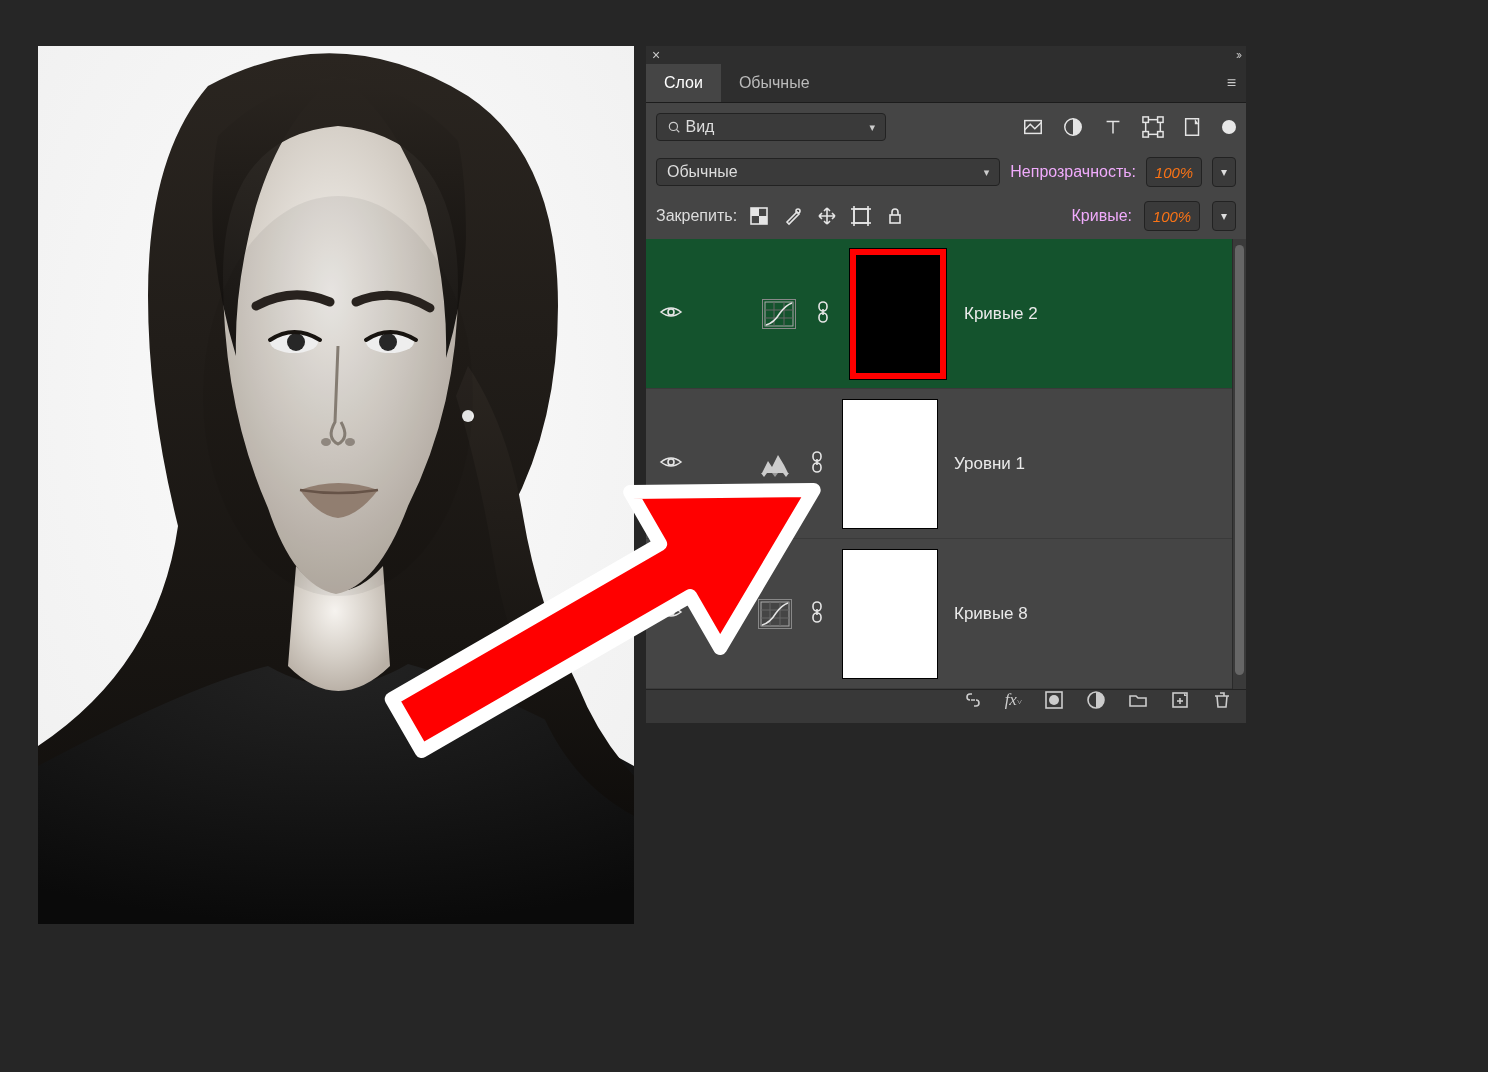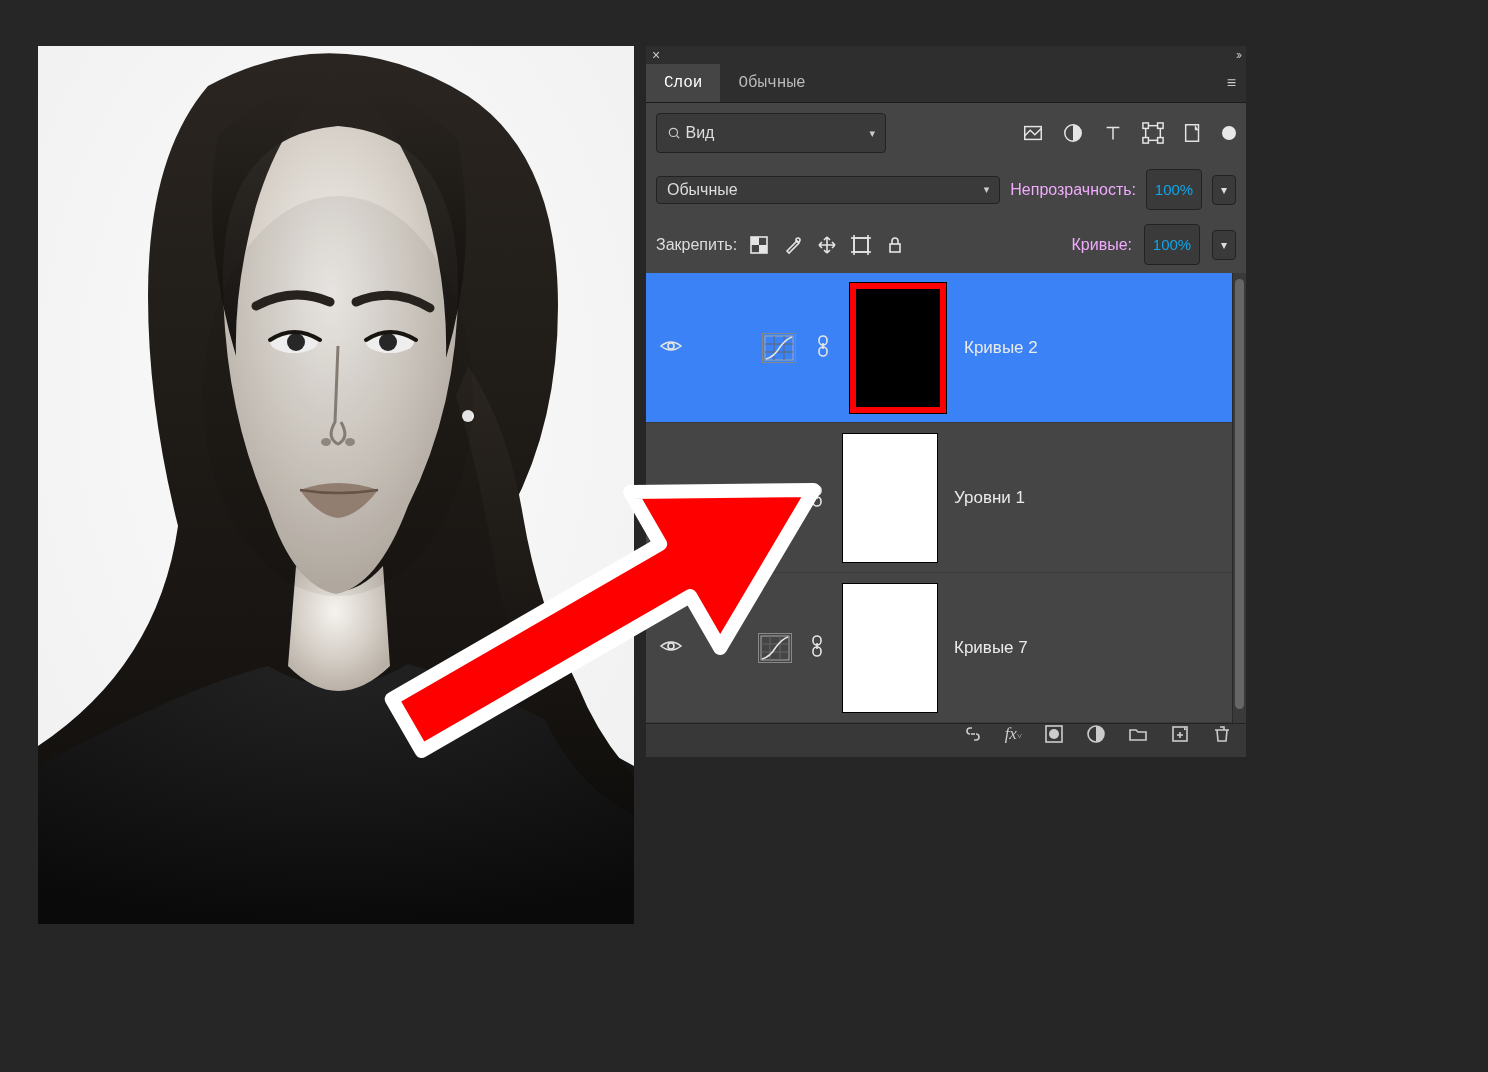--- a/index.html
+++ b/index.html
@@ -41,37 +41,37 @@
     padding: 0 6px;
     font-size: 12px;
   }
   .close-x { font-size:14px; color:#ccc; cursor:pointer; }
   .tabs-row {
     background: #2e2e2e;
     display:flex; align-items:center; justify-content:space-between;
     border-bottom: 1px solid #1c1c1c;
     padding-right:10px;
   }
-  .tabs { display:flex;font-family:Liberation Mono, monospace; }
+  .tabs { display:flex; }
   .tab {
     padding: 10px 18px;
     color: #bbb;
     font-size: 16px;
     cursor:pointer;
   }
   .tab.active { background:#454545; color:#fff; }
   .menu-icon { color:#ccc; font-size:16px; }
 
   .filter-row {
     background: #454545;
     padding: 10px 10px;
     display:flex; align-items:center; gap:14px;
   }
   .filter-select {
-    width: 230px; height: 40px;
+    width: 230px; height: 28px;
     background: #3a3a3a;
     border: 1px solid #222;
     border-radius: 4px;
     color: #ddd;
     display:flex; align-items:center; justify-content:space-between;
     padding: 0 10px;
     font-size: 16px;
   }
   .filter-icons { display:flex; gap:18px; margin-left:auto; align-items:center;}
   .ficon { width:22px; height:22px; display:flex; align-items:center; justify-content:center;}
@@ -89,23 +89,23 @@
     background: #3a3a3a;
     border: 1px solid #222;
     border-radius: 4px;
     color: #ddd;
     display:flex; align-items:center; justify-content:space-between;
     padding: 0 10px;
     font-size: 16px;
   }
   .val-label { color:#f0abfc; font-size:16px; }
   .val-box {
-    width: 56px; height:41px; background:#3a3a3a; border:1px solid #222;
+    width: 56px; height:30px; background:#3a3a3a; border:1px solid #222;
     border-radius:4px; display:flex; align-items:center; justify-content:center;
-    color:#0ea5e9; font-size:15px;
+    color:#f97316; font-size:15px;font-style:italic;
   }
   .chev-btn {
     width:24px; height:30px; background:#3a3a3a; border:1px solid #222;
     border-radius:4px; display:flex; align-items:center; justify-content:center;
     color:#ddd; font-size:12px;
   }
 
   .lock-row {
     background: #454545;
     padding: 8px 10px;
@@ -124,21 +124,21 @@
     position: relative;
   }
   .layer-row {
     background:#454545;
     border-bottom:1px solid #3a3a3a;
     display:flex; align-items:center;
     height: 150px;
     padding: 0 10px 0 0;
     gap: 16px;
   }
-  .layer-row.selected { background:#3b82f6;gap:18px; }
+  .layer-row.selected { background:#14532d;gap:18px; }
   .layer-row:last-of-type { height: 106px; overflow:hidden; }
   .vis-col {
     width: 50px; display:flex; align-items:center; justify-content:center;
   }
   .eye svg { stroke:#e5e5e5; fill:none; stroke-width:1.6; }
   .indent { width: 30px; }
   .adj-icon {
     width: 34px; height: 30px;
     border:1px solid #888;
     display:flex; align-items:center; justify-content:center;
@@ -437,21 +437,21 @@
               <line x1="1" y1="17" x2="29" y2="17" stroke="#666"></line>
               <path d="M2 24 Q10 22 16 12 Q22 4 28 2" stroke="#e5e5e5" fill="none" stroke-width="1.5"></path>
             </svg>
         </div>
         <span class="link-icon"><svg width="18" height="24" viewBox="0 0 18 24">
               <rect x="5" y="2" width="8" height="9" rx="4"></rect>
               <rect x="5" y="13" width="8" height="9" rx="4"></rect>
               <line x1="9" y1="9" x2="9" y2="15"></line>
             </svg></span>
         <div class="mask-thumb"></div>
-        <span class="layer-name">Кривые 7</span>
+        <span class="layer-name">Кривые 8</span>
       </div>
 
       <div class="scrollbar">
         <div class="scrollbar-thumb"></div>
       </div>
 
       <div class="bottom-bar">
         <span class="bbicon">
             <svg viewBox="0 0 20 20">
               <path d="M7 10 a3 3 0 0 1 0-6 h2 M13 10 a3 3 0 0 1 0 6 h-2 M8 10 h4"></path>

